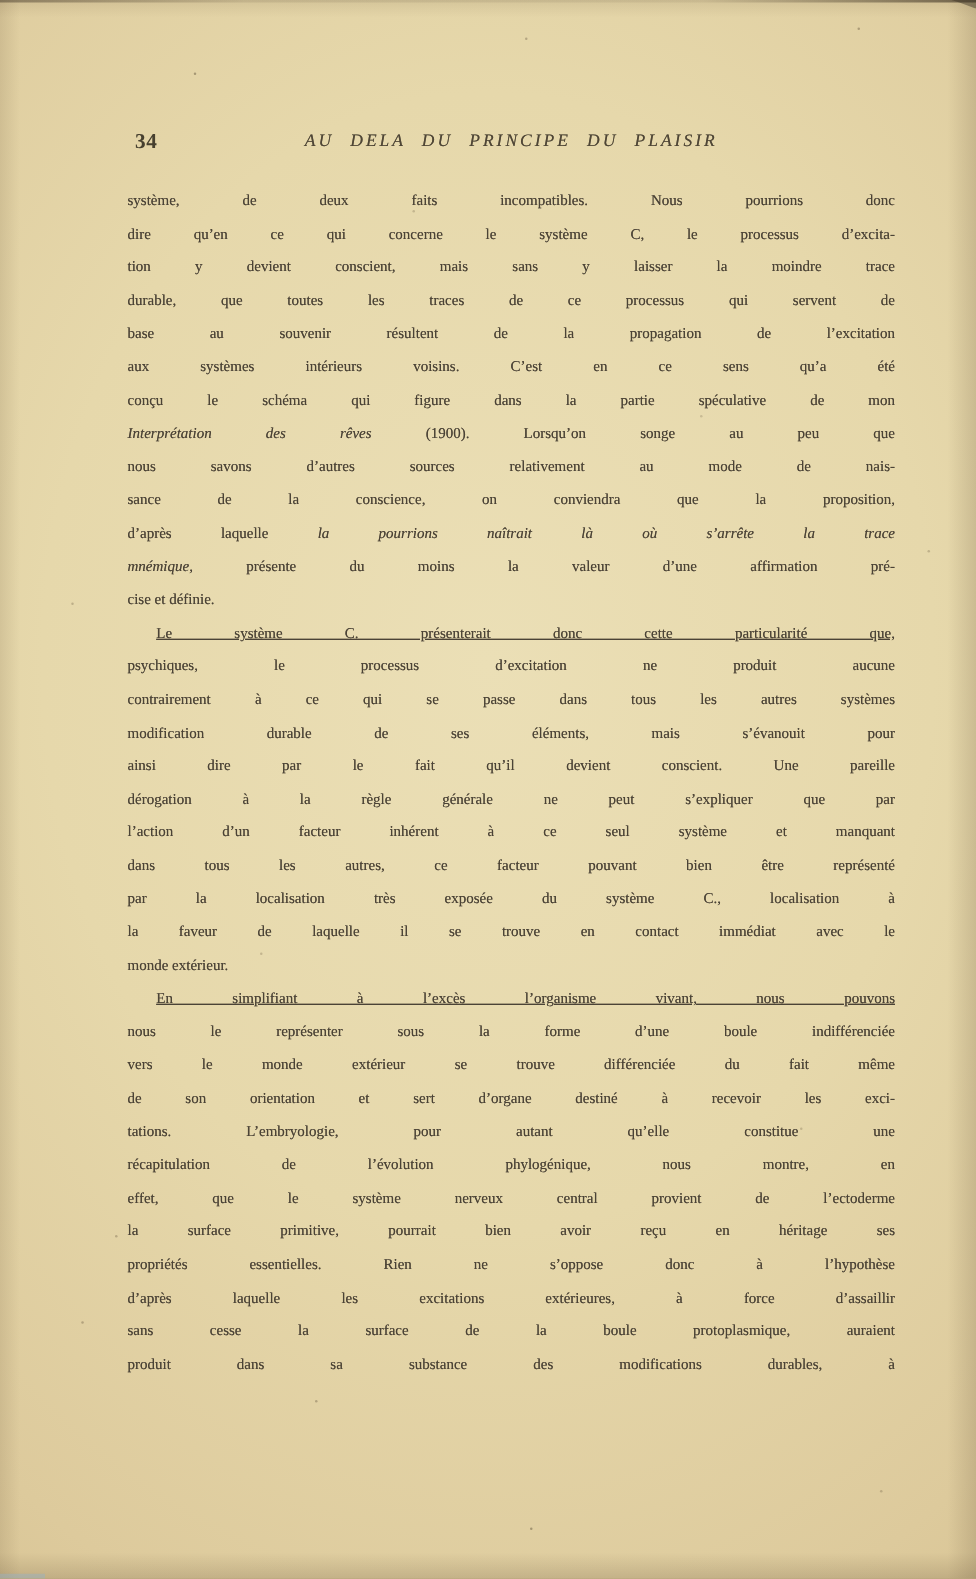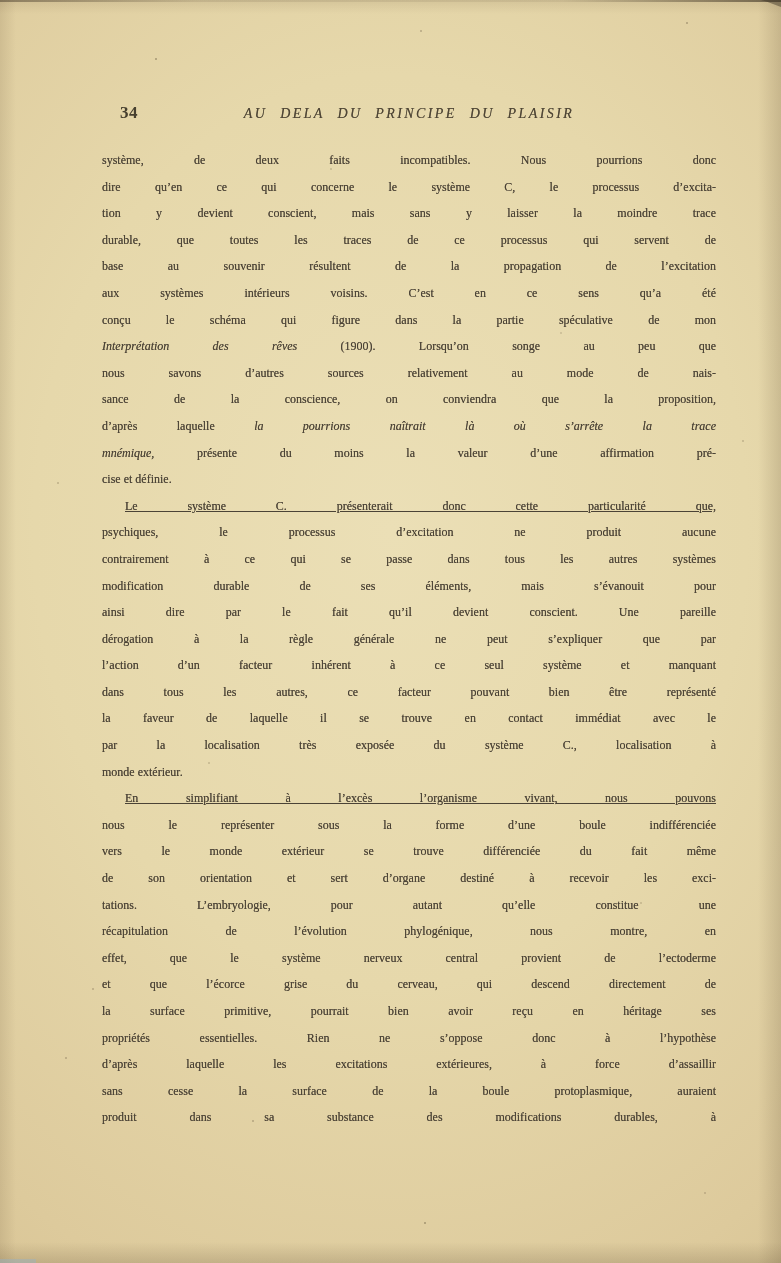--- a/index.html
+++ b/index.html
@@ -52,21 +52,20 @@
       485px 844px 0 rgba(92,78,56,.26);
   }
   
   .header {
     position: absolute; top: 103px; left: 102px; width: 614px; height: 20px;
   }
   .pagenum {
     position: absolute; left: 6px; top: 0;
     font-size: 17px; font-weight: 700; letter-spacing: .5px;
     color: #47402f;
-    margin-left: 12px;
   }
   .running-title {
     display: block; text-align: center; padding-top: 3px;
     font-size: 14px; letter-spacing: 2.4px; word-spacing: 7px;
     color: #4f4636;
     text-shadow: 0 0 .5px rgba(79,70,54,.7);
     font-style: italic;
   }
   
   .text-block {
@@ -112,33 +111,32 @@
       </div>
       <div class="paragraph">
         <div class="line ind"><span>Le système C. présenterait donc cette particularité que,</span></div>
         <div class="line"><span>psychiques, le processus d’excitation ne produit aucune</span></div>
         <div class="line"><span>contrairement à ce qui se passe dans tous les autres systèmes</span></div>
         <div class="line"><span>modification durable de ses éléments, mais s’évanouit pour</span></div>
         <div class="line"><span>ainsi dire par le fait qu’il devient conscient. Une pareille</span></div>
         <div class="line"><span>dérogation à la règle générale ne peut s’expliquer que par</span></div>
         <div class="line"><span>l’action d’un facteur inhérent à ce seul système et manquant</span></div>
         <div class="line"><span>dans tous les autres, ce facteur pouvant bien être représenté</span></div>
+        <div class="line"><span>par la localisation très exposée du système C., localisation à</span></div>
         <div class="line"><span>la faveur de laquelle il se trouve en contact immédiat avec le</span></div>
-        <div class="line"><span>par la localisation très exposée du système C., localisation à</span></div>
         <div class="line noj"><span>monde extérieur.</span></div>
       </div>
       <div class="paragraph">
         <div class="line ind"><span>En simplifiant à l’excès l’organisme vivant, nous pouvons</span></div>
         <div class="line"><span>nous le représenter sous la forme d’une boule indifférenciée</span></div>
         <div class="line"><span>vers le monde extérieur se trouve différenciée du fait même</span></div>
         <div class="line"><span>de son orientation et sert d’organe destiné à recevoir les exci-</span></div>
         <div class="line"><span>tations. L’embryologie, pour autant qu’elle constitue une</span></div>
         <div class="line"><span>récapitulation de l’évolution phylogénique, nous montre, en</span></div>
         <div class="line"><span>effet, que le système nerveux central provient de l’ectoderme</span></div>
-        <div class="line"><span>et que l’écorce grise du cerveau, qui descend directement de</span></div>
         <div class="line"><span>la surface primitive, pourrait bien avoir reçu en héritage ses</span></div>
         <div class="line"><span>propriétés essentielles. Rien ne s’oppose donc à l’hypothèse</span></div>
         <div class="line"><span>d’après laquelle les excitations extérieures, à force d’assaillir</span></div>
         <div class="line"><span>sans cesse la surface de la boule protoplasmique, auraient</span></div>
         <div class="line"><span>produit dans sa substance des modifications durables, à</span></div>
       </div>
     </div>
 </div>
 
 </body></html>

